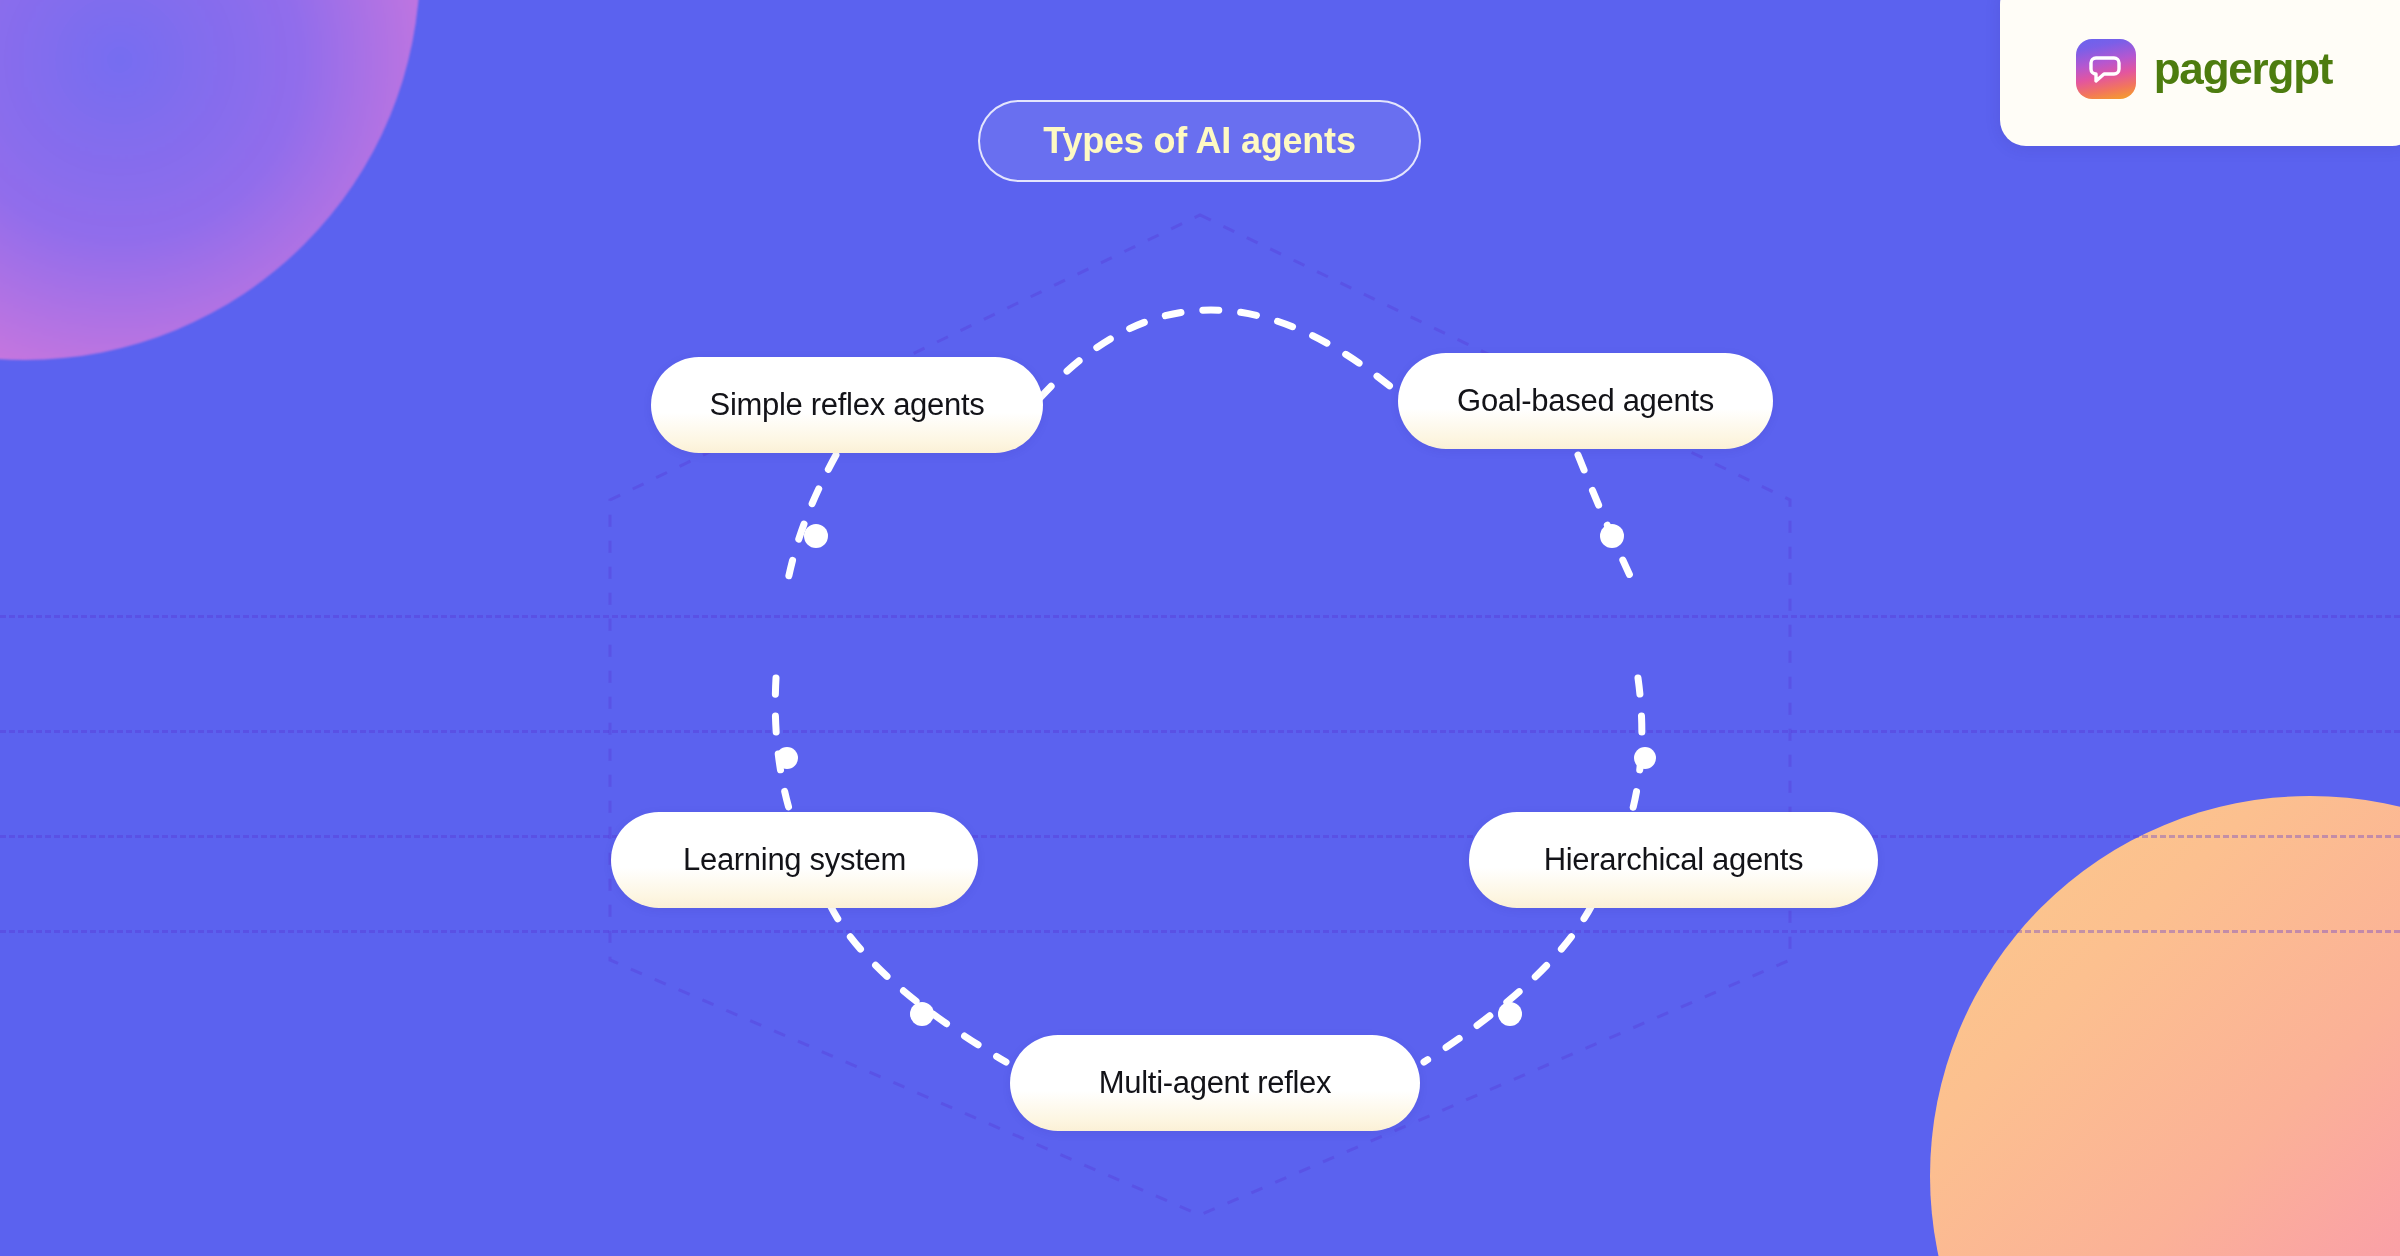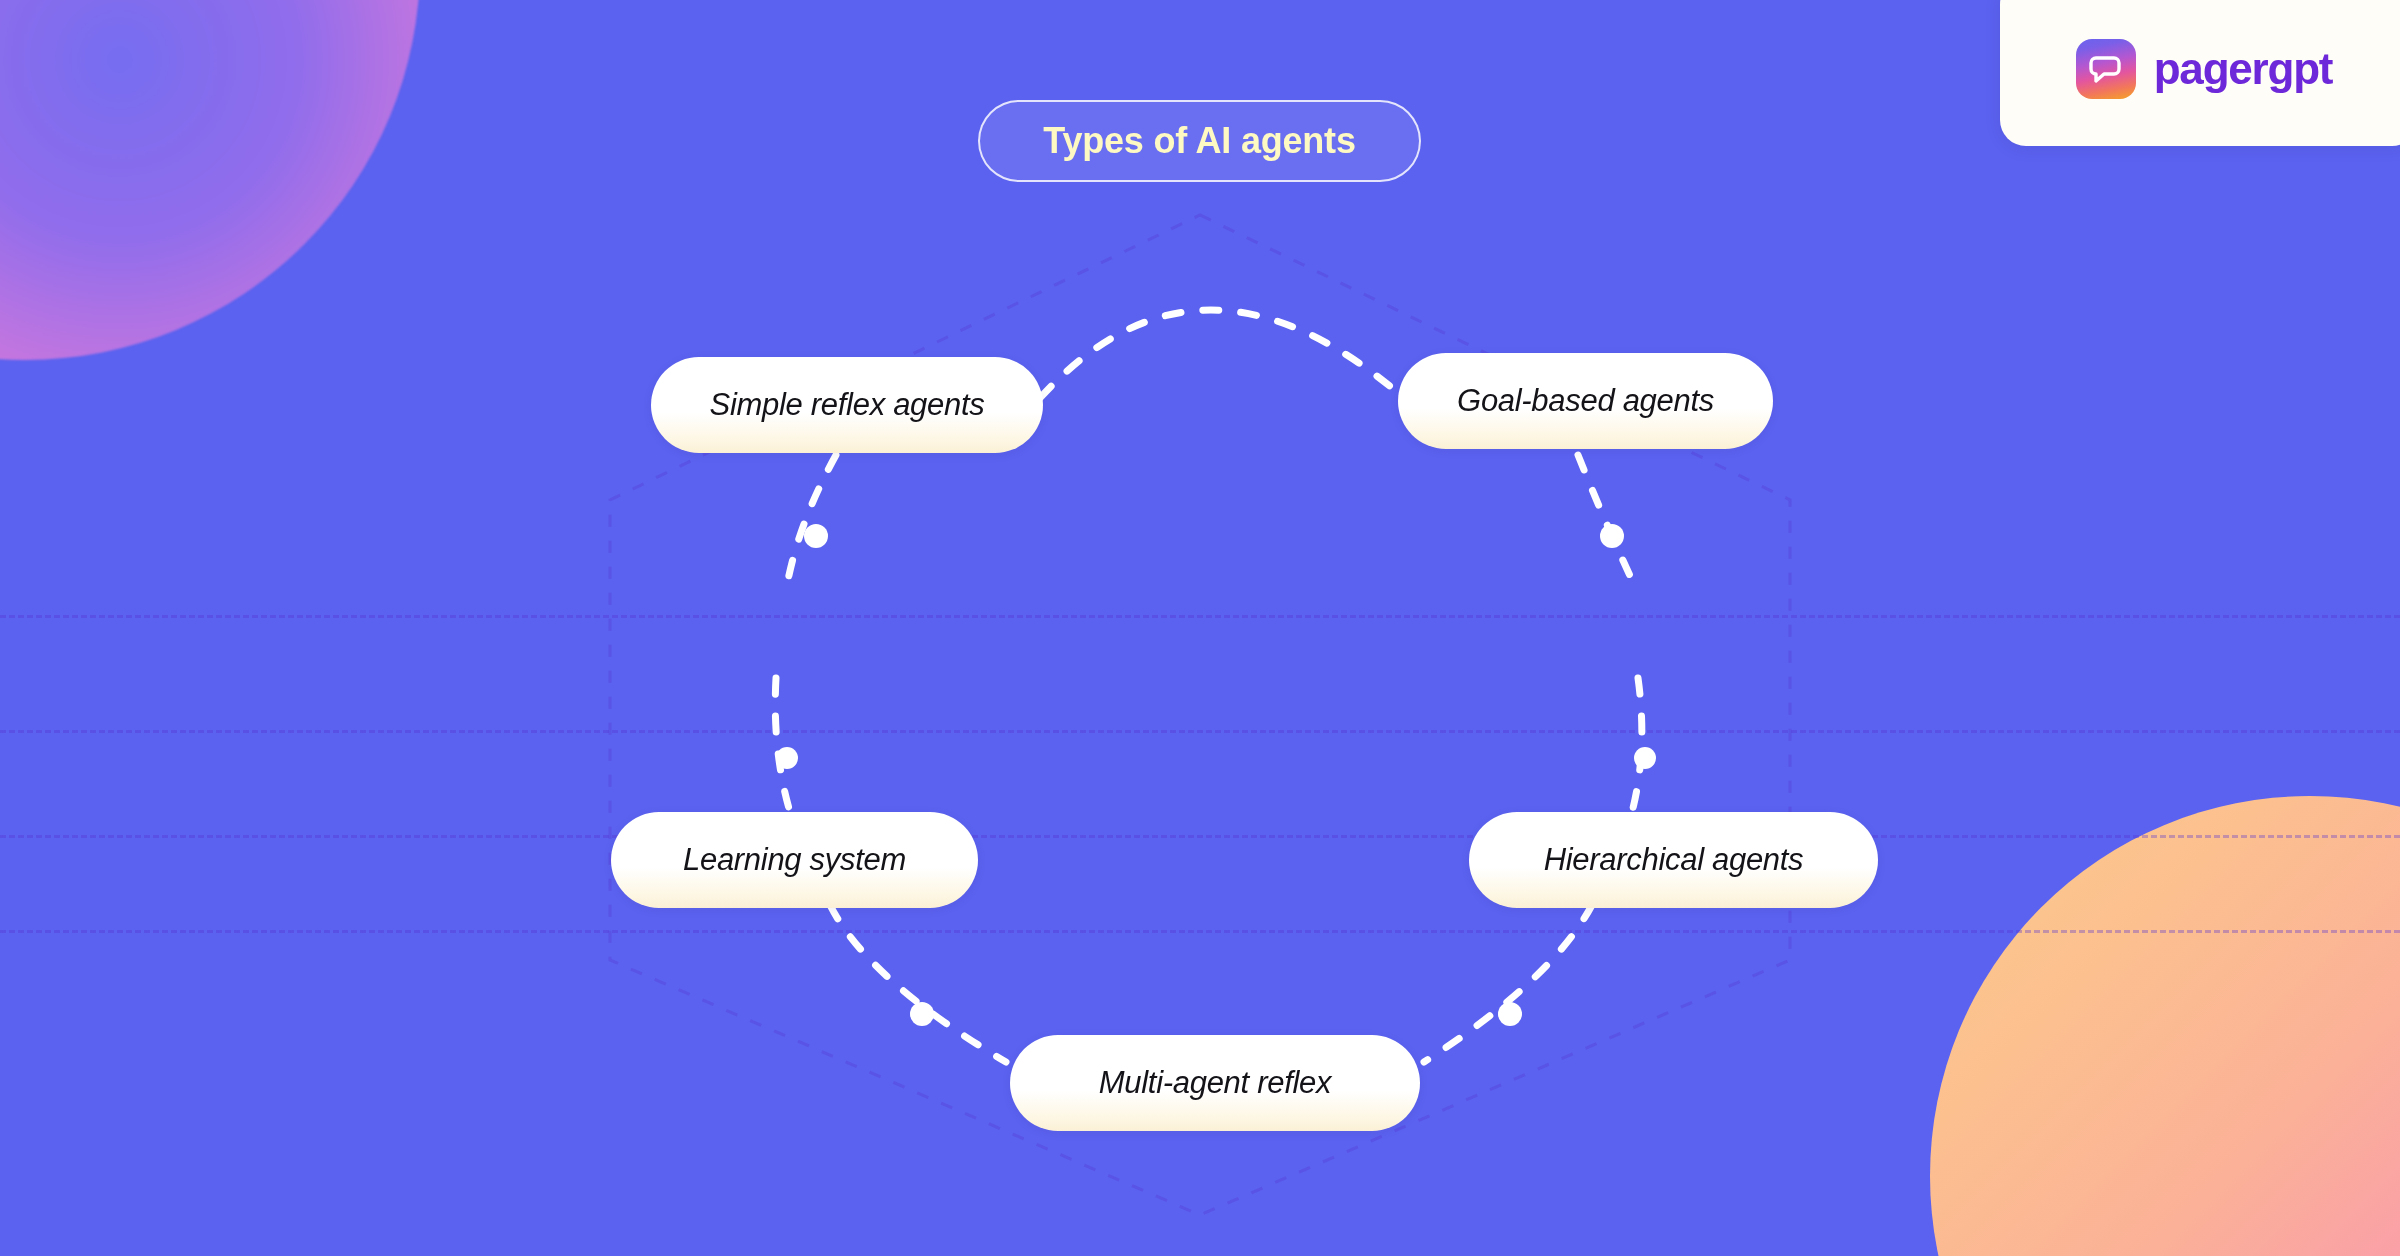--- a/index.html
+++ b/index.html
@@ -103,21 +103,21 @@
     height: 60px;
     border-radius: 16px;
     background: linear-gradient(168deg, #6a63ee 0%, #7a5fe8 16%, #b557d0 40%, #e3559f 60%, #f2765c 80%, #f5a523 100%);
     display: flex;
     align-items: center;
     justify-content: center;
   }
   #logo-wordmark {
     font-size: 44px;
     font-weight: 700;
-    color: #6d28d9;
+    color: #4d7c0f;
     letter-spacing: -1.2px;
     line-height: 1;
   }
 
   
   #title-pill {
     position: absolute;
     left: 978px;
     top: 100px;
     width: 443px;
@@ -142,21 +142,20 @@
     position: absolute;
     height: 96px;
     border-radius: 48px;
     background: linear-gradient(180deg, #ffffff 0%, #ffffff 58%, #fdf6e2 88%, #fbf0d6 100%);
     display: flex;
     align-items: center;
     justify-content: center;
     box-sizing: border-box;
     padding: 12px 40px;
     box-shadow: 0 2px 10px rgba(35, 25, 110, 0.08);
-    font-style: italic;
   }
   .node-label {
     color: #131318;
     font-size: 31px;
     font-weight: 400;
     letter-spacing: -0.3px;
     white-space: nowrap;
   }
 
   #node-0 { left: 651px;  top: 357px;  width: 392px; }

